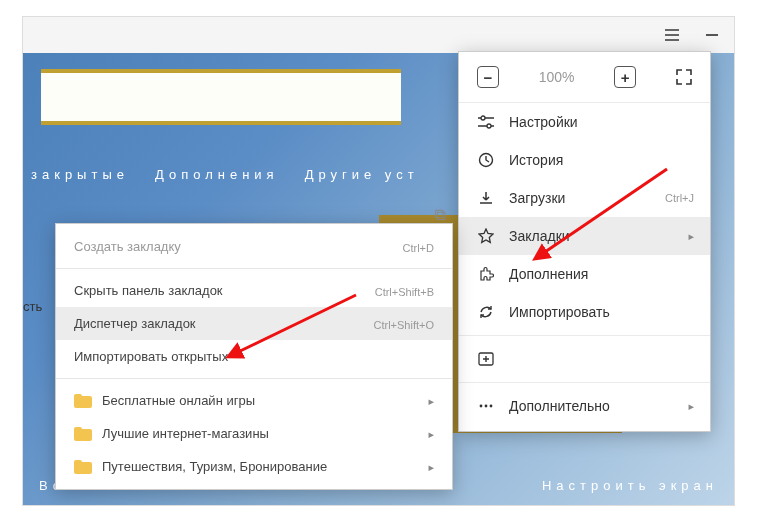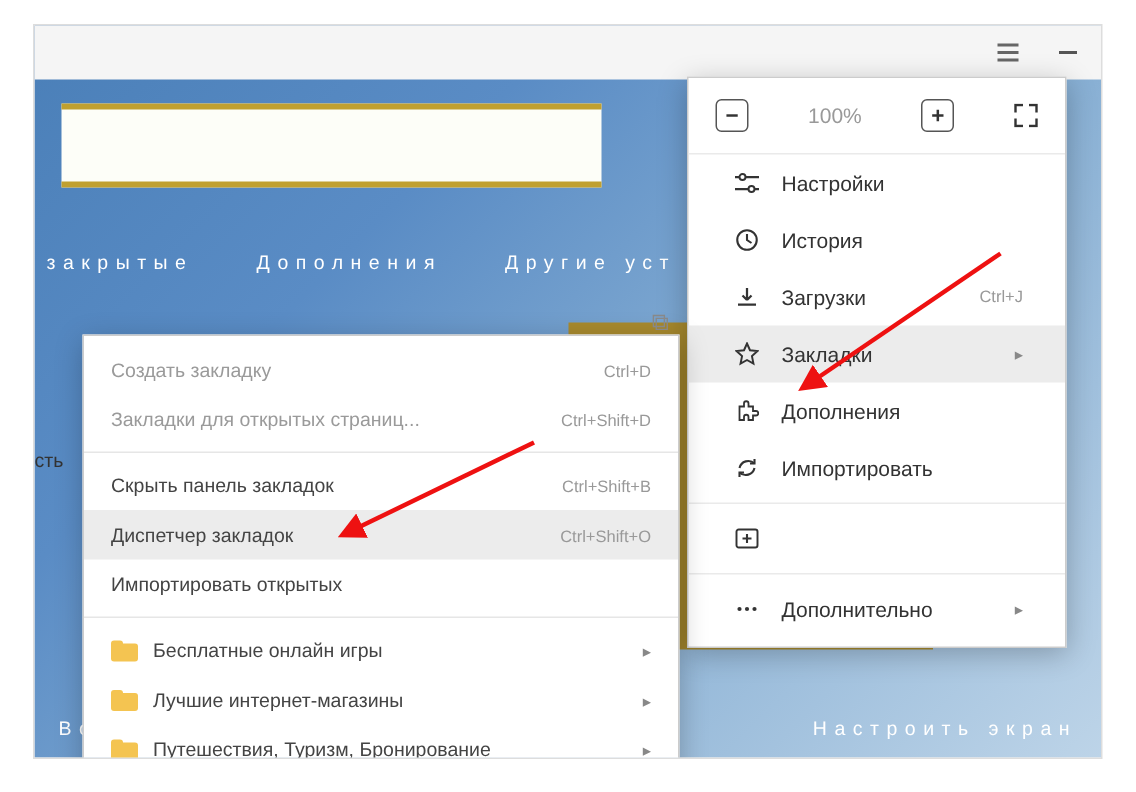--- a/index.html
+++ b/index.html
@@ -4,31 +4,31 @@
 <style>
 *{box-sizing:border-box;margin:0;padding:0;font-family:Arial,sans-serif}
 body{width:757px;height:528px;overflow:hidden;position:relative;background:#fff}
 .viewport{position:absolute;left:22px;top:16px;width:713px;height:490px;background:linear-gradient(135deg,#4a7fb8 0%,#5a8cc5 30%,#86aed3 60%,#bdd4e8 100%);overflow:hidden;border:1px solid #ddd}
 .titlebar{position:absolute;top:0;left:0;right:0;height:36px;background:#f5f5f5;display:flex;align-items:center;justify-content:flex-end;padding-right:8px;gap:12px}
 .titlebar .ico{width:28px;height:28px;display:flex;align-items:center;justify-content:center;color:#666;cursor:pointer}
 .minimize-dash{width:12px;height:2px;background:#555}
 .hamburger{display:flex;flex-direction:column;gap:3px}
 .hamburger span{display:block;width:14px;height:2px;background:#666}
 .yellow-band{position:absolute;left:18px;top:52px;width:360px;height:56px;border-top:4px solid #c0a030;border-bottom:4px solid #c0a030;background:#fdfef8}
-.tabbar{position:absolute;left:0;top:150px;color:#fff;font-size:13px;letter-spacing:5px;display:flex;gap:42px;padding-left:8px}
+.tabbar{position:absolute;left:0;top:150px;color:#fff;font-size:13px;letter-spacing:5px;display:flex;gap:26px;padding-left:8px}
 .tabbar span{white-space:nowrap}
 .partial-text{position:absolute;left:0;top:282px;color:#333;font-size:13px}
 .gold-block{position:absolute;left:356px;top:198px;width:243px;height:218px;background:#a88a2e}
 .bottom-strip{position:absolute;left:0;right:0;top:448px;height:40px;color:#fff;font-size:13px;letter-spacing:5px;display:flex;align-items:center;justify-content:space-between;padding:0 16px}
 .main-menu{position:absolute;right:23px;top:34px;width:253px;background:#fff;border:1px solid #ccc;box-shadow:0 4px 18px rgba(0,0,0,.25);padding-bottom:6px}
 .zoom-row{display:flex;align-items:center;justify-content:space-between;padding:14px 18px;border-bottom:1px solid #eaeaea}
 .zoom-btn{width:22px;height:22px;border:1.5px solid #555;border-radius:4px;display:flex;align-items:center;justify-content:center;font-size:15px;font-weight:bold;color:#333;cursor:pointer;background:#fff}
 .zoom-val{color:#999;font-size:14px}
 .fullscreen{font-size:15px;color:#333;cursor:pointer}
-.menu-item{display:flex;align-items:center;padding:10px 28px;font-size:14px;color:#333;cursor:pointer;position:relative}
+.menu-item{display:flex;align-items:center;padding:10px 16px;font-size:14px;color:#333;cursor:pointer;position:relative}
 .menu-item.hover{background:#ececec}
 .menu-item .mi-icon{width:22px;height:18px;display:flex;align-items:center;justify-content:center;margin-right:12px;color:#333}
 .menu-item .mi-shortcut{margin-left:auto;font-size:11px;color:#999}
 .menu-item .mi-arrow{margin-left:auto;font-size:11px;color:#888}
 .menu-sep{height:1px;background:#eaeaea;margin:4px 0}
 .sub-menu{position:absolute;left:32px;top:206px;width:398px;background:#fff;border:1px solid #ccc;box-shadow:0 4px 18px rgba(0,0,0,.25);padding:6px 0}
 .sm-item{display:flex;align-items:flex-end;padding:9px 18px;font-size:13px;color:#444;cursor:pointer;position:relative}
 .sm-item.disabled{color:#9a9a9a}
 .sm-item.hover{background:#ececec}
 .sm-item .sm-shortcut{margin-left:auto;font-size:11px;color:#999}
@@ -165,24 +165,20 @@
       <span class="mi-arrow">▸</span>
     </div>
   </div>
 
   <div class="sub-menu">
     <span class="tab-in">⧉</span>
     <div class="sm-item disabled">
       <span>Создать закладку</span>
       <span class="sm-shortcut">Ctrl+D</span>
     </div>
-    <div class="sm-item disabled">
-      <span>Закладки для открытых страниц...</span>
-      <span class="sm-shortcut">Ctrl+Shift+D</span>
-    </div>
     <div class="sm-sep"></div>
     <div class="sm-item">
       <span>Скрыть панель закладок</span>
       <span class="sm-shortcut">Ctrl+Shift+B</span>
     </div>
     <div class="sm-item hover">
       <span>Диспетчер закладок</span>
       <span class="sm-shortcut">Ctrl+Shift+O</span>
     </div>
     <div class="sm-item">

